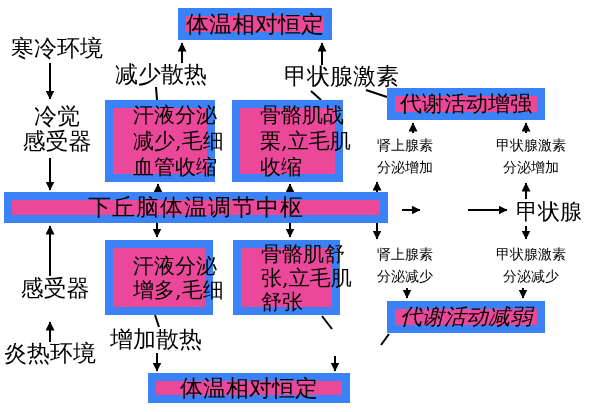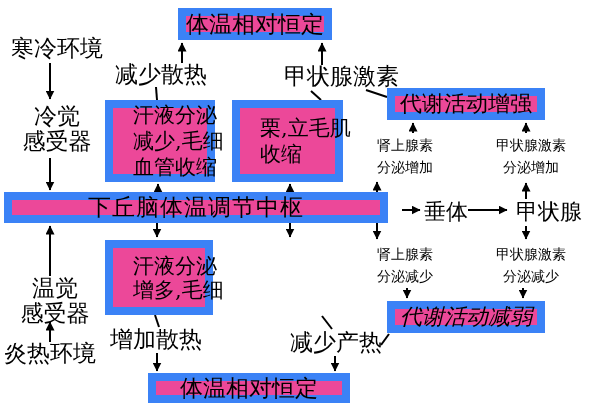--- a/index.html
+++ b/index.html
@@ -72,57 +72,61 @@
 
   <div class="box fs22" style="left:387px;top:88px;width:158px;height:32px;">代谢活动增强</div>
 
   <div class="box multi lines3-a" style="left:105px;top:100px;width:110px;height:82px;">
     <span>汗液分泌</span>
     <span>减少,毛细</span>
     <span>血管收缩</span>
   </div>
 
   <div class="box multi lines3-a" style="left:232px;top:100px;width:111px;height:82px;">
+    <span>骨骼肌战</span>
     <span>栗,立毛肌</span>
     <span>收缩</span>
   </div>
 
   <div class="box fs23" style="left:4px;top:192px;width:384px;height:31px;letter-spacing:1px;">下丘脑体温调节中枢</div>
 
   <div class="box multi lines3-b" style="left:105px;top:240px;width:108px;height:75px;">
     <span>汗液分泌</span>
     <span>增多,毛细</span>
   </div>
 
+  <div class="box multi lines3-b" style="left:233px;top:240px;width:107px;height:75px;">
+    <span>骨骼肌舒</span>
+    <span>张,立毛肌</span>
+    <span>舒张</span>
+  </div>
 
   <div class="box fs22" style="left:387px;top:301px;width:158px;height:32px;font-style:italic;">代谢活动减弱</div>
 
   <div class="box fs23" style="left:148px;top:373px;width:202px;height:30px;">体温相对恒定</div>
 
   <div class="lbl fs23" style="left:6px;top:36px;width:102px;">寒冷环境</div>
 
   <div class="lbl fs23 lines2" style="left:8px;top:104px;width:98px;">
     <div>冷觉</div>
     <div>感受器</div>
   </div>
 
   <div class="lbl fs23 lines2" style="left:6px;top:276px;width:98px;">
-    <div>温觉</div>
     <div>感受器</div>
   </div>
 
   <div class="lbl fs23" style="left:0;top:341px;width:100px;">炎热环境</div>
 
   <div class="lbl fs23" style="left:111px;top:62px;width:100px;">减少散热</div>
 
   <div class="lbl fs23" style="left:284px;top:64px;width:100px;">甲状腺激素</div>
 
   <div class="lbl fs23" style="left:107px;top:327px;width:98px;">增加散热</div>
 
-  <div class="lbl fs23" style="left:289px;top:330px;width:94px;">减少产热</div>
 
   <div class="lbl hormone" style="left:355px;top:134px;width:100px;">
     <div>肾上腺素</div>
     <div>分泌增加</div>
   </div>
 
   <div class="lbl hormone" style="left:472px;top:134px;width:118px;">
     <div>甲状腺激素</div>
     <div>分泌增加</div>
   </div>
@@ -130,17 +134,16 @@
   <div class="lbl hormone" style="left:355px;top:243px;width:100px;">
     <div>肾上腺素</div>
     <div>分泌减少</div>
   </div>
 
   <div class="lbl hormone" style="left:472px;top:243px;width:118px;">
     <div>甲状腺激素</div>
     <div>分泌减少</div>
   </div>
 
-  <div class="lbl fs22" style="left:423px;top:200px;width:46px;">垂体</div>
 
   <div class="lbl fs22" style="left:510px;top:200px;width:78px;">甲状腺</div>
 
 </div>
 
 </body></html>

